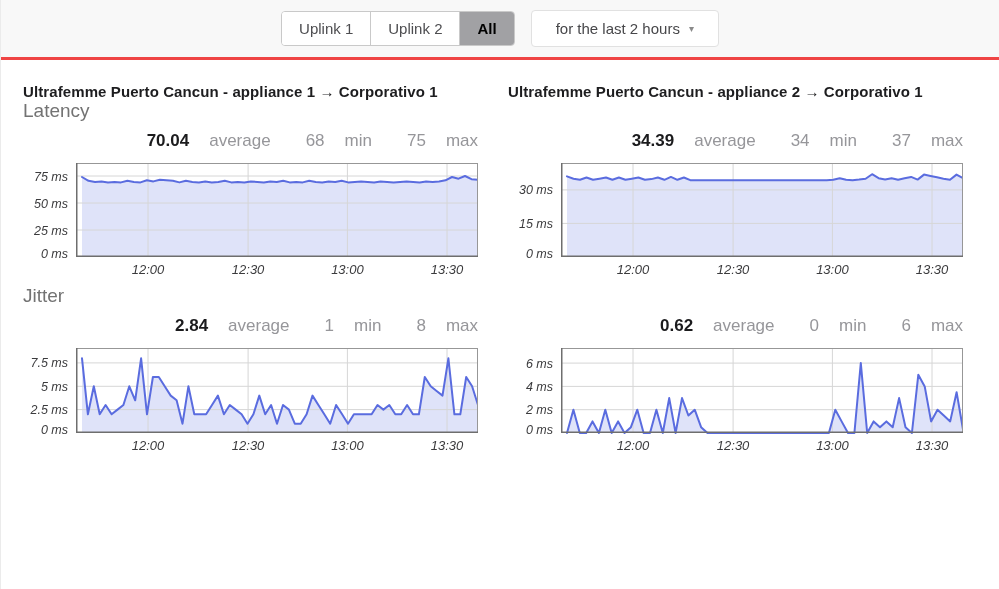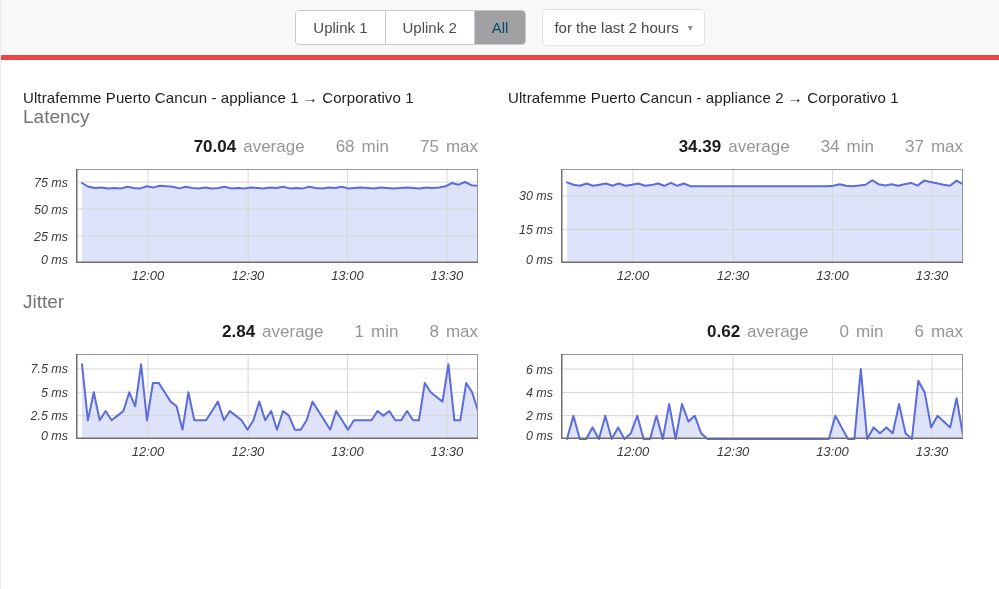--- a/index.html
+++ b/index.html
@@ -6,59 +6,59 @@
   html,body { margin:0; padding:0; }
   body {
     width: 999px; height: 589px; overflow: hidden;
     background: #ffffff;
     border-left: 1px solid #ebebeb;
     font-family: "Liberation Sans", sans-serif;
     color: #1d1d1f;
   }
   
   .topbar {
-    height: 60px; background: #f8f8f8; border-bottom: 5px solid #ef4444;
+    height: 60px; background: #f8f8f8; border-bottom: 3px solid #ef4444;
     display: flex; align-items: center; justify-content: center; gap: 16px;
   }
   .btn-group {
     display: flex; border: 1px solid #c9c9c9; border-radius: 4px;
     background: #fff; overflow: hidden;
   }
   .btn {
     padding: 8px 17px; font-size: 15px; color: #4d4d50; background: #fff;
     border: none; border-left: 1px solid #c9c9c9; cursor: pointer;
     font-family: "Liberation Sans", sans-serif; line-height: 17px;
   }
   .btn:first-child { border-left: none; }
-  .btn.selected { background: #a1a1a4; color: #0c4a6e; }
+  .btn.selected { background: #a1a1a4; color: #000000; font-weight: bold; }
   .dropdown {
     display: flex; align-items: center; gap: 9px;
-    padding: 9px 11px; background: #fff; border: 1px solid #e1e1e1;
+    padding: 9px 24px; background: #fff; border: 1px solid #e1e1e1;
     border-radius: 4px; font-size: 15px; color: #47474a; cursor: pointer;
     line-height: 17px;
   }
   .caret { font-size: 10px; color: #8a8a8a; line-height: 10px; }
   
   .content { padding-left: 22px; }
   .cols { display: grid; grid-template-columns: 455px 455px; column-gap: 30px; }
-  .path-row { margin-top: 29px; }
+  .path-row { margin-top: 23px; font-weight: bold; }
   .path { font-size: 15px; color: #1d1d1f; letter-spacing: 0.1px; }
   h2.section {
     font-size: 19px; font-weight: 400; color: #737373; margin: 0; line-height: 22px;
   }
   .sec-latency { margin-top: 38px; }
   .sec-jitter  { margin-top: 41px; }
   .sec-loss    { margin-top: 46px; }
   .stats {
-    display: flex; justify-content: flex-end; align-items: center; gap: 7px;
+    display: flex; justify-content: flex-end; align-items: center; gap: 20px;
     font-size: 17px; color: #96969a; margin-top: 8px; margin-bottom: 12px;
     line-height: 21px;
   }
   .stats .avg { color: #1b1b1d; font-weight: bold; }
-  .stats .gap { margin-left: 24px; }
+  .stats .gap { margin-left: 15px; }
   .chart { width: 455px; font-style: italic; }
   svg text { font-family: "Liberation Sans", sans-serif; }
 </style>
 </head>
 <body>
 
 <div class="topbar">
   <div class="btn-group">
     <button class="btn">Uplink 1</button>
     <button class="btn">Uplink 2</button>

